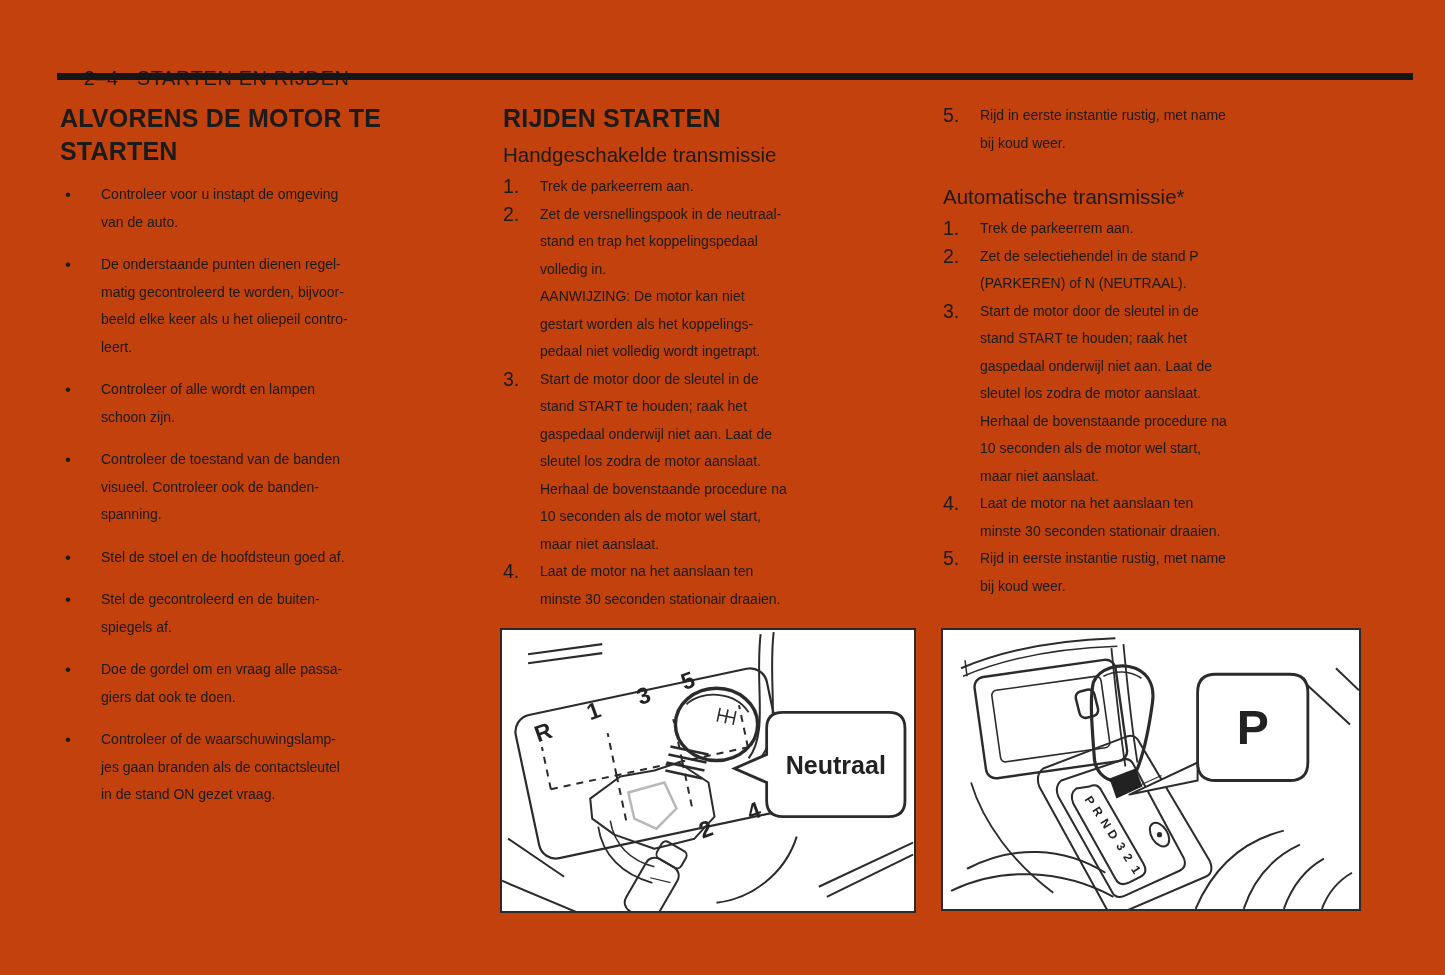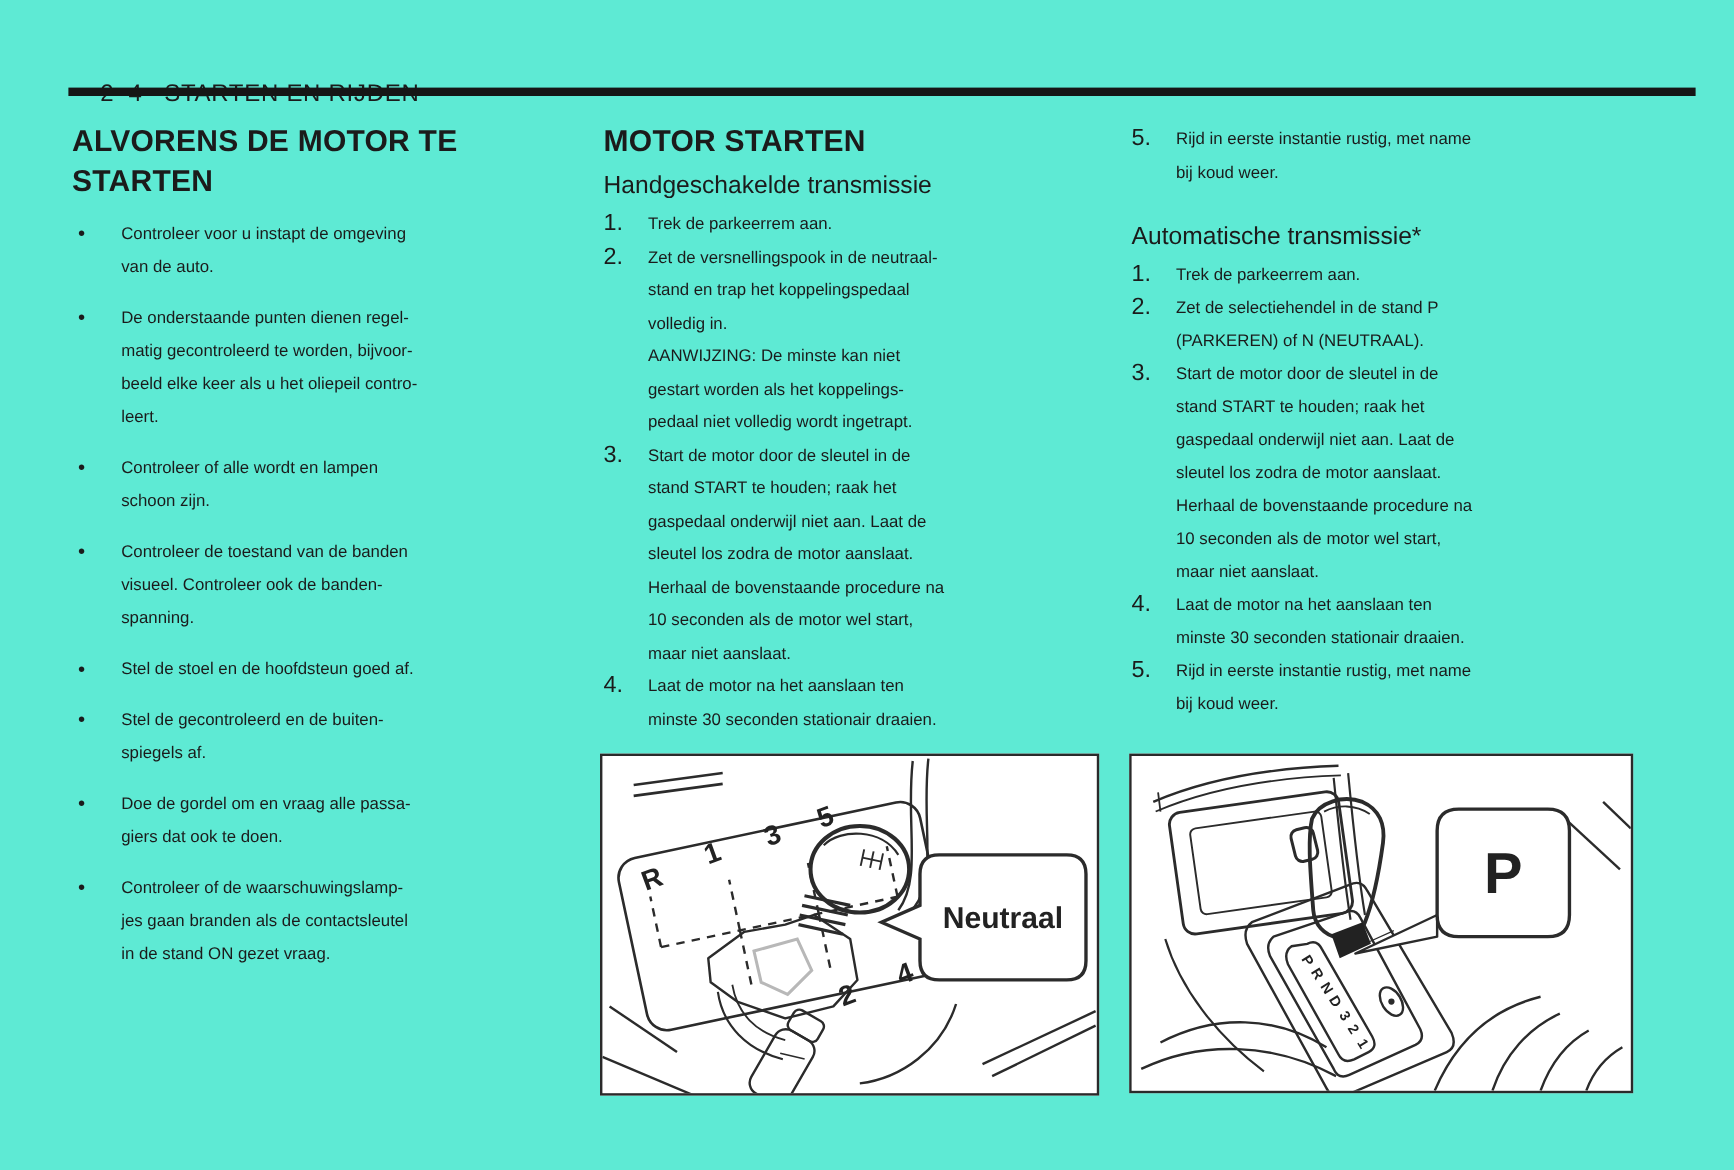--- a/index.html
+++ b/index.html
@@ -1,17 +1,17 @@
 <!DOCTYPE html>
 <html><head>
 <meta charset="utf-8">
 <style>
   html,body{margin:0;padding:0;background:#e8e8e8;}
   .page{
-    position:relative; width:1445px; height:975px; background:#5eead4;
+    position:relative; width:1445px; height:975px; background:#c2410c;
     font-family:"Liberation Sans", sans-serif; color:#1b1b1b; overflow:hidden;
   }
   .hdr{position:absolute; top:44px; left:59px; font-size:20px; letter-spacing:.6px; white-space:pre;}
   .hdr .pgnum{margin-right:18px;}
   .rule{position:absolute; top:73px; left:57px; width:1356px; height:7px; background:#161616;}
   .col{position:absolute; top:102px;}
   .col-left{left:60px; width:415px;}
   .col-mid{left:503px; width:413px;}
   .col-right{left:943px; width:418px;}
   h1.sect{font-size:25px; font-weight:bold; line-height:33px; margin:0 0 13px 0; white-space:pre-line; letter-spacing:.2px;}
@@ -87,33 +87,33 @@
       <li>
           <span class="marker">•</span>
           <span class="btxt">Controleer of de waarschuwingslamp-
 jes gaan branden als de contactsleutel
 in de stand ON gezet vraag.</span>
         </li>
     </ul>
   </section>
 
   <section class="col col-mid">
-    <h1 class="sect" style="margin-bottom:6px">MOTOR STARTEN</h1>
+    <h1 class="sect" style="margin-bottom:6px">RIJDEN STARTEN</h1>
     <h2 class="sub">Handgeschakelde transmissie</h2>
     <div class="olist">
       <div class="oli">
           <span class="num">1.</span>
           <span class="itxt">Trek de parkeerrem aan.</span>
         </div>
       <div class="oli">
           <span class="num">2.</span>
           <span class="itxt">Zet de versnellingspook in de neutraal-
 stand en trap het koppelingspedaal
 volledig in.
-AANWIJZING: De minste kan niet
+AANWIJZING: De motor kan niet
 gestart worden als het koppelings-
 pedaal niet volledig wordt ingetrapt.</span>
         </div>
       <div class="oli">
           <span class="num">3.</span>
           <span class="itxt">Start de motor door de sleutel in de
 stand START te houden; raak het
 gaspedaal onderwijl niet aan. Laat de
 sleutel los zodra de motor aanslaat.
 Herhaal de bovenstaande procedure na

